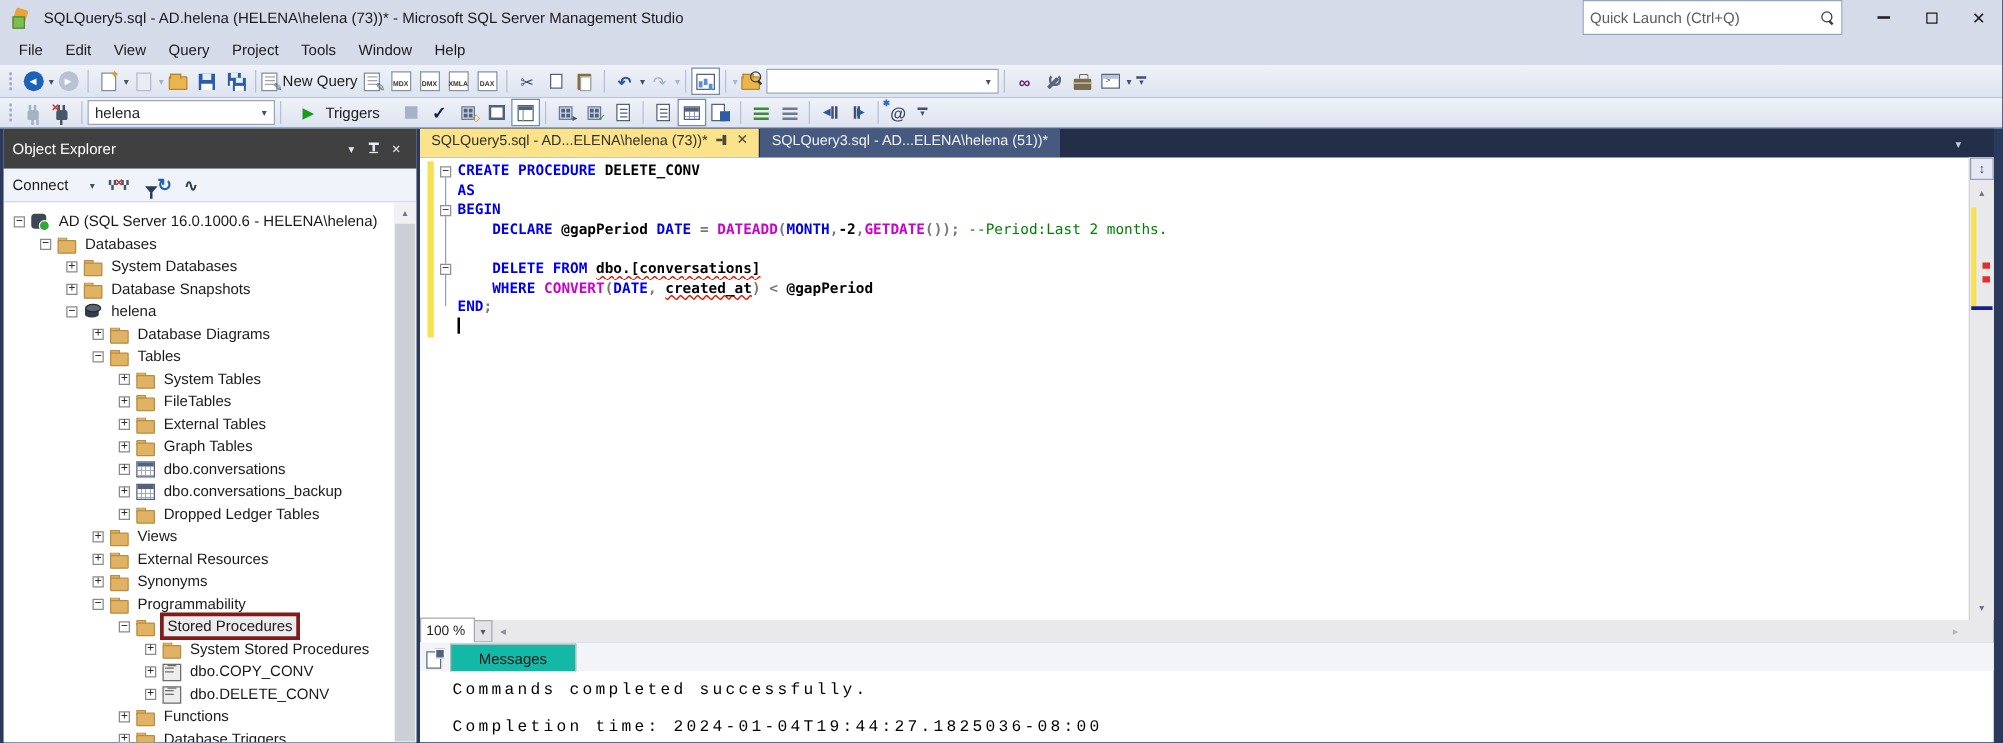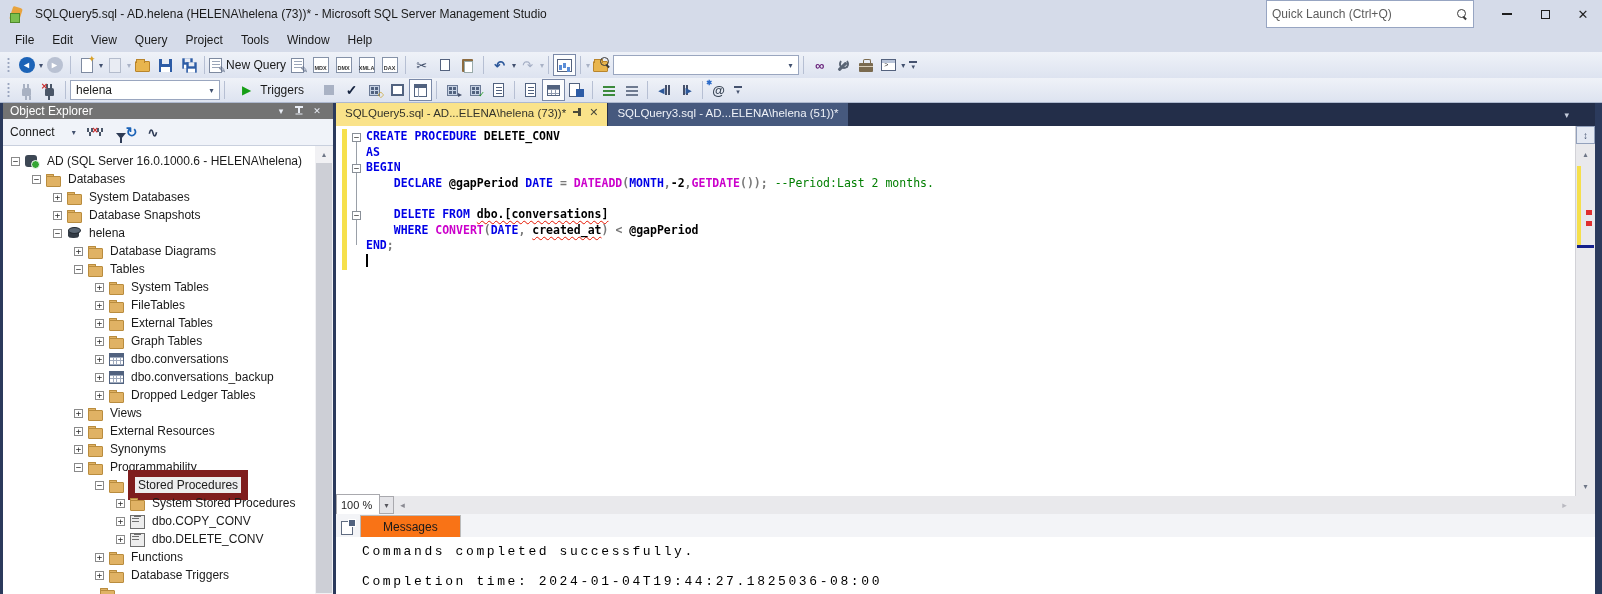--- a/index.html
+++ b/index.html
@@ -121,21 +121,21 @@
   .ic-at{font-size:13px;font-weight:bold;color:#3A4656;position:relative;}
   .ic-at::before{content:"✱";position:absolute;left:-6px;top:-4px;font-size:7px;color:#2B6BC9;}
 
   .exec-play{color:#169E16;font-size:12px;margin-right:5px;}
 
   
   .main{position:absolute;left:0;top:103px;right:0;bottom:0;background:#2B3A5C;}
 
   
   .oe{position:absolute;left:3px;top:0;bottom:0;width:330px;background:#fff;display:flex;flex-direction:column;}
-  .oe-header{height:16px;background:#737373;color:#fff;display:flex;align-items:center;padding:0 7px;flex:none;}
+  .oe-header{height:32px;background:#404040;color:#fff;display:flex;align-items:center;padding:0 7px;flex:none;}
   .oe-header .t{flex:1;font-size:12px;}
   .oe-hicon{width:18px;display:flex;align-items:center;justify-content:center;color:#E8ECF4;font-size:9px;}
   .ic-pin{width:10px;height:11px;position:relative;}
   .ic-pin::before{content:"";position:absolute;left:4px;top:1px;width:2px;height:6px;background:#E8ECF4;}
   .ic-pin::after{content:"";position:absolute;left:1px;top:0;width:8px;height:2px;background:#E8ECF4;box-shadow:0 7px 0 -0.5px #E8ECF4;}
   .oe-toolbar{height:27px;background:#F0F3F9;border-bottom:1px solid #C9D0DE;display:flex;align-items:center;padding:0 7px;gap:10px;flex:none;}
   .connect-btn{display:flex;align-items:center;gap:16px;font-size:12px;color:#1A1A1A;}
   .ic-funnel{width:11px;height:11px;position:relative;}
   .ic-funnel::before{content:"";position:absolute;left:0;top:1px;border-left:5.5px solid transparent;border-right:5.5px solid transparent;border-top:6px solid #2E3B55;}
   .ic-funnel::after{content:"";position:absolute;left:4.5px;top:6px;width:2px;height:5px;background:#2E3B55;}
@@ -152,21 +152,21 @@
   .ticon.server::after{content:"";position:absolute;right:0;bottom:0;width:7px;height:7px;background:#35A635;border-radius:50%;border:1px solid #fff;}
   .ticon.database::before{content:"";position:absolute;left:2px;top:4px;width:11px;height:9px;background:#333B45;border-radius:5px/2.5px;}
   .ticon.database::after{content:"";position:absolute;left:2px;top:2px;width:11px;height:5px;background:#5A6673;border-radius:50%;border:1px solid #242B33;}
   .ticon.table::before{content:"";position:absolute;left:1px;top:2px;width:13px;height:11px;border:1px solid #51627F;background:
     linear-gradient(#51627F 0 3px,transparent 3px),
     repeating-linear-gradient(90deg,transparent 0 2.6px,#9FAABD 2.6px 3.6px),
     repeating-linear-gradient(transparent 0 2.6px,#9FAABD 2.6px 3.6px),#fff;}
   .ticon.sproc::before{content:"";position:absolute;left:1px;top:2px;width:13px;height:12px;background:#EDEDED;border:1px solid #6E6E6E;}
   .ticon.sproc::after{content:"";position:absolute;left:3px;top:5px;width:7px;height:1px;background:#6E6E6E;box-shadow:0 3px 0 #6E6E6E,2px -2px 0 #6E6E6E;}
   .tlabel{font-size:12px;color:#1A1A1A;padding:1px 3px;}
-  .tlabel.hl{background:#EDEDEE;border:7px solid #7f1d1d;}
+  .tlabel.hl{background:#EDEDEE;border:3px solid #7f1d1d;}
   .oe-scrollbar{position:absolute;top:0;right:0;width:18px;bottom:0;background:#F1F1F4;}
   .sb-arrow{position:absolute;left:0;width:100%;height:16px;display:flex;align-items:center;justify-content:center;color:#6E7686;font-size:8px;}
   .oe-thumb{position:absolute;left:1px;right:1px;top:17px;bottom:1px;background:#CDCFD6;}
 
   
   .editor-area{position:absolute;left:336px;top:0;right:7px;bottom:0;}
   .tabstrip{position:absolute;left:0;top:0;right:0;height:23px;background:#232E49;display:flex;align-items:stretch;}
   .tab{display:flex;padding:4px 9px;font-size:11.5px;gap:7px;}
   .tab.active{background:#FAE38A;color:#33332B;}
   .tab.inactive{background:#46597E;color:#EFF2F8;margin-left:1px;}
@@ -204,21 +204,21 @@
   .zoom-caret{width:14px;height:18px;background:#E4E4E8;border:1px solid #A9A9AE;border-left:none;display:flex;align-items:center;justify-content:center;font-size:8px;color:#55555C;}
   .hs-arrow{width:17px;display:flex;align-items:center;justify-content:center;color:#8A8A92;font-size:9px;}
   .hs-arrow.right{margin-left:auto;margin-right:22px;color:#B9B9C0;}
 
   
   .messages{position:absolute;left:0;top:411px;right:0;bottom:0;background:#fff;}
   .msg-tabrow{height:23px;background:#F3F4F7;display:flex;align-items:flex-end;}
   .ic-msgdoc{width:15px;height:15px;margin:0 4px 3px 5px;position:relative;}
   .ic-msgdoc::before{content:"";position:absolute;left:0;top:2px;width:10px;height:12px;background:#fff;border:1px solid #5F6B80;}
   .ic-msgdoc::after{content:"";position:absolute;right:0;top:0;width:8px;height:8px;background:#51627F;box-shadow:inset 0 0 0 1px #fff;}
-  .msg-tab{height:22px;background:#f97316;border:1px solid #BBBBBB;border-bottom:none;display:flex;align-items:center;padding:0 22px;font-size:12px;color:#1A1A1A;}
+  .msg-tab{height:22px;background:#14b8a6;border:1px solid #BBBBBB;border-bottom:none;display:flex;align-items:center;padding:0 22px;font-size:12px;color:#1A1A1A;}
   .msg-content{padding:7px 0 0 26px;font-family:"Liberation Mono",monospace;font-size:13px;letter-spacing:2.6px;line-height:15px;color:#000;}
 </style>
 </head>
 <body>
 
 <div class="titlebar">
   <div class="app-logo"></div>
   <div class="title-text">SQLQuery5.sql - AD.helena (HELENA\helena (73))* - Microsoft SQL Server Management Studio</div>
   <div class="spacer"></div>
   <div class="quick-launch">

